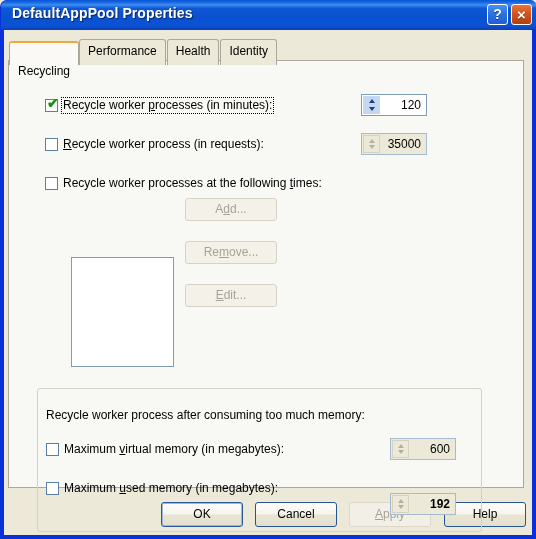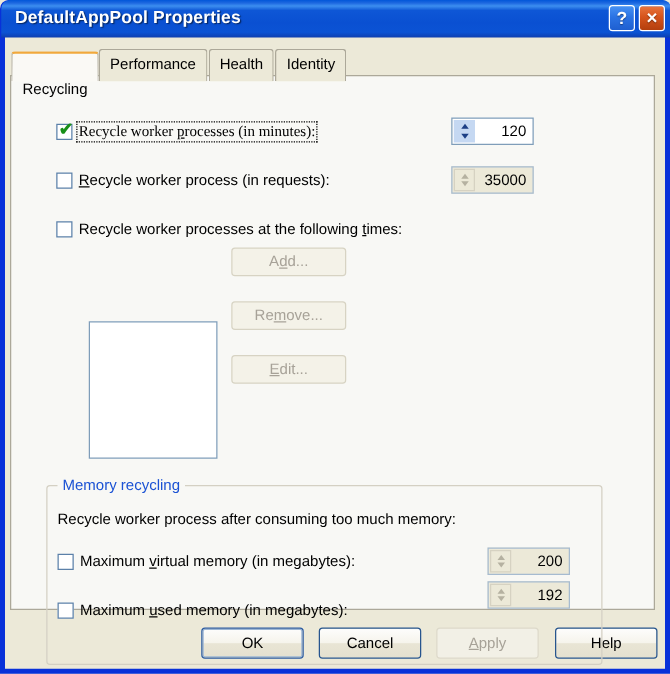--- a/index.html
+++ b/index.html
@@ -169,21 +169,20 @@
     white-space: nowrap;
     font-size: 12px;
     line-height: 15px;
     cursor: pointer;
   }
   .cb-label.focus {
     outline: 1px dotted #000000;
     outline-offset: 0px;
     padding: 0 1px;
     left: 17px;
-    font-family: Liberation Serif, serif;
   }
   .ul { text-decoration: underline; }
 
   
   .spin {
     position: absolute;
     box-sizing: border-box;
     width: 66px;
     height: 22px;
     background: #ffffff;
@@ -384,40 +383,39 @@
 
     <div id="times-list"></div>
 
     <div class="side-btn" style="top:137px;"><span>A</span><span class="ul">d</span><span>d...</span></div>
 
     <div class="side-btn" style="top:180px;"><span>Re</span><span class="ul">m</span><span>ove...</span></div>
 
     <div class="side-btn" style="top:223px;"><span></span><span class="ul">E</span><span>dit...</span></div>
 
     <div id="memory-group">
-      <div id="memory-legend">Memory recycling</div>
       <div id="memory-desc">Recycle worker process after consuming too much memory:</div>
 
       <div class="cb-row" style="left:8px; top:53px;">
         <div class="checkbox"></div>
         <div class="cb-label"><span>Maximum </span><span class="ul">v</span><span>irtual memory (in megabytes):</span></div>
       </div>
       <div class="spin disabled" style="left:352px; top:49px;">
         <div class="buttons">
           <span class="arrow up"></span>
           <span class="arrow down"></span>
         </div>
-        <span class="value">200</span>
+        <span class="value">600</span>
       </div>
 
       <div class="cb-row" style="left:8px; top:92px;">
         <div class="checkbox"></div>
         <div class="cb-label"><span>Maximum </span><span class="ul">u</span><span>sed memory (in megabytes):</span></div>
       </div>
-      <div class="spin disabled" style="left:352px; top:76px;">
+      <div class="spin disabled" style="left:352px; top:104px;font-weight:bold;">
         <div class="buttons">
           <span class="arrow up"></span>
           <span class="arrow down"></span>
         </div>
         <span class="value">192</span>
       </div>
     </div>
   </div>
 
   <div id="btn-ok" class="footer-btn default">

